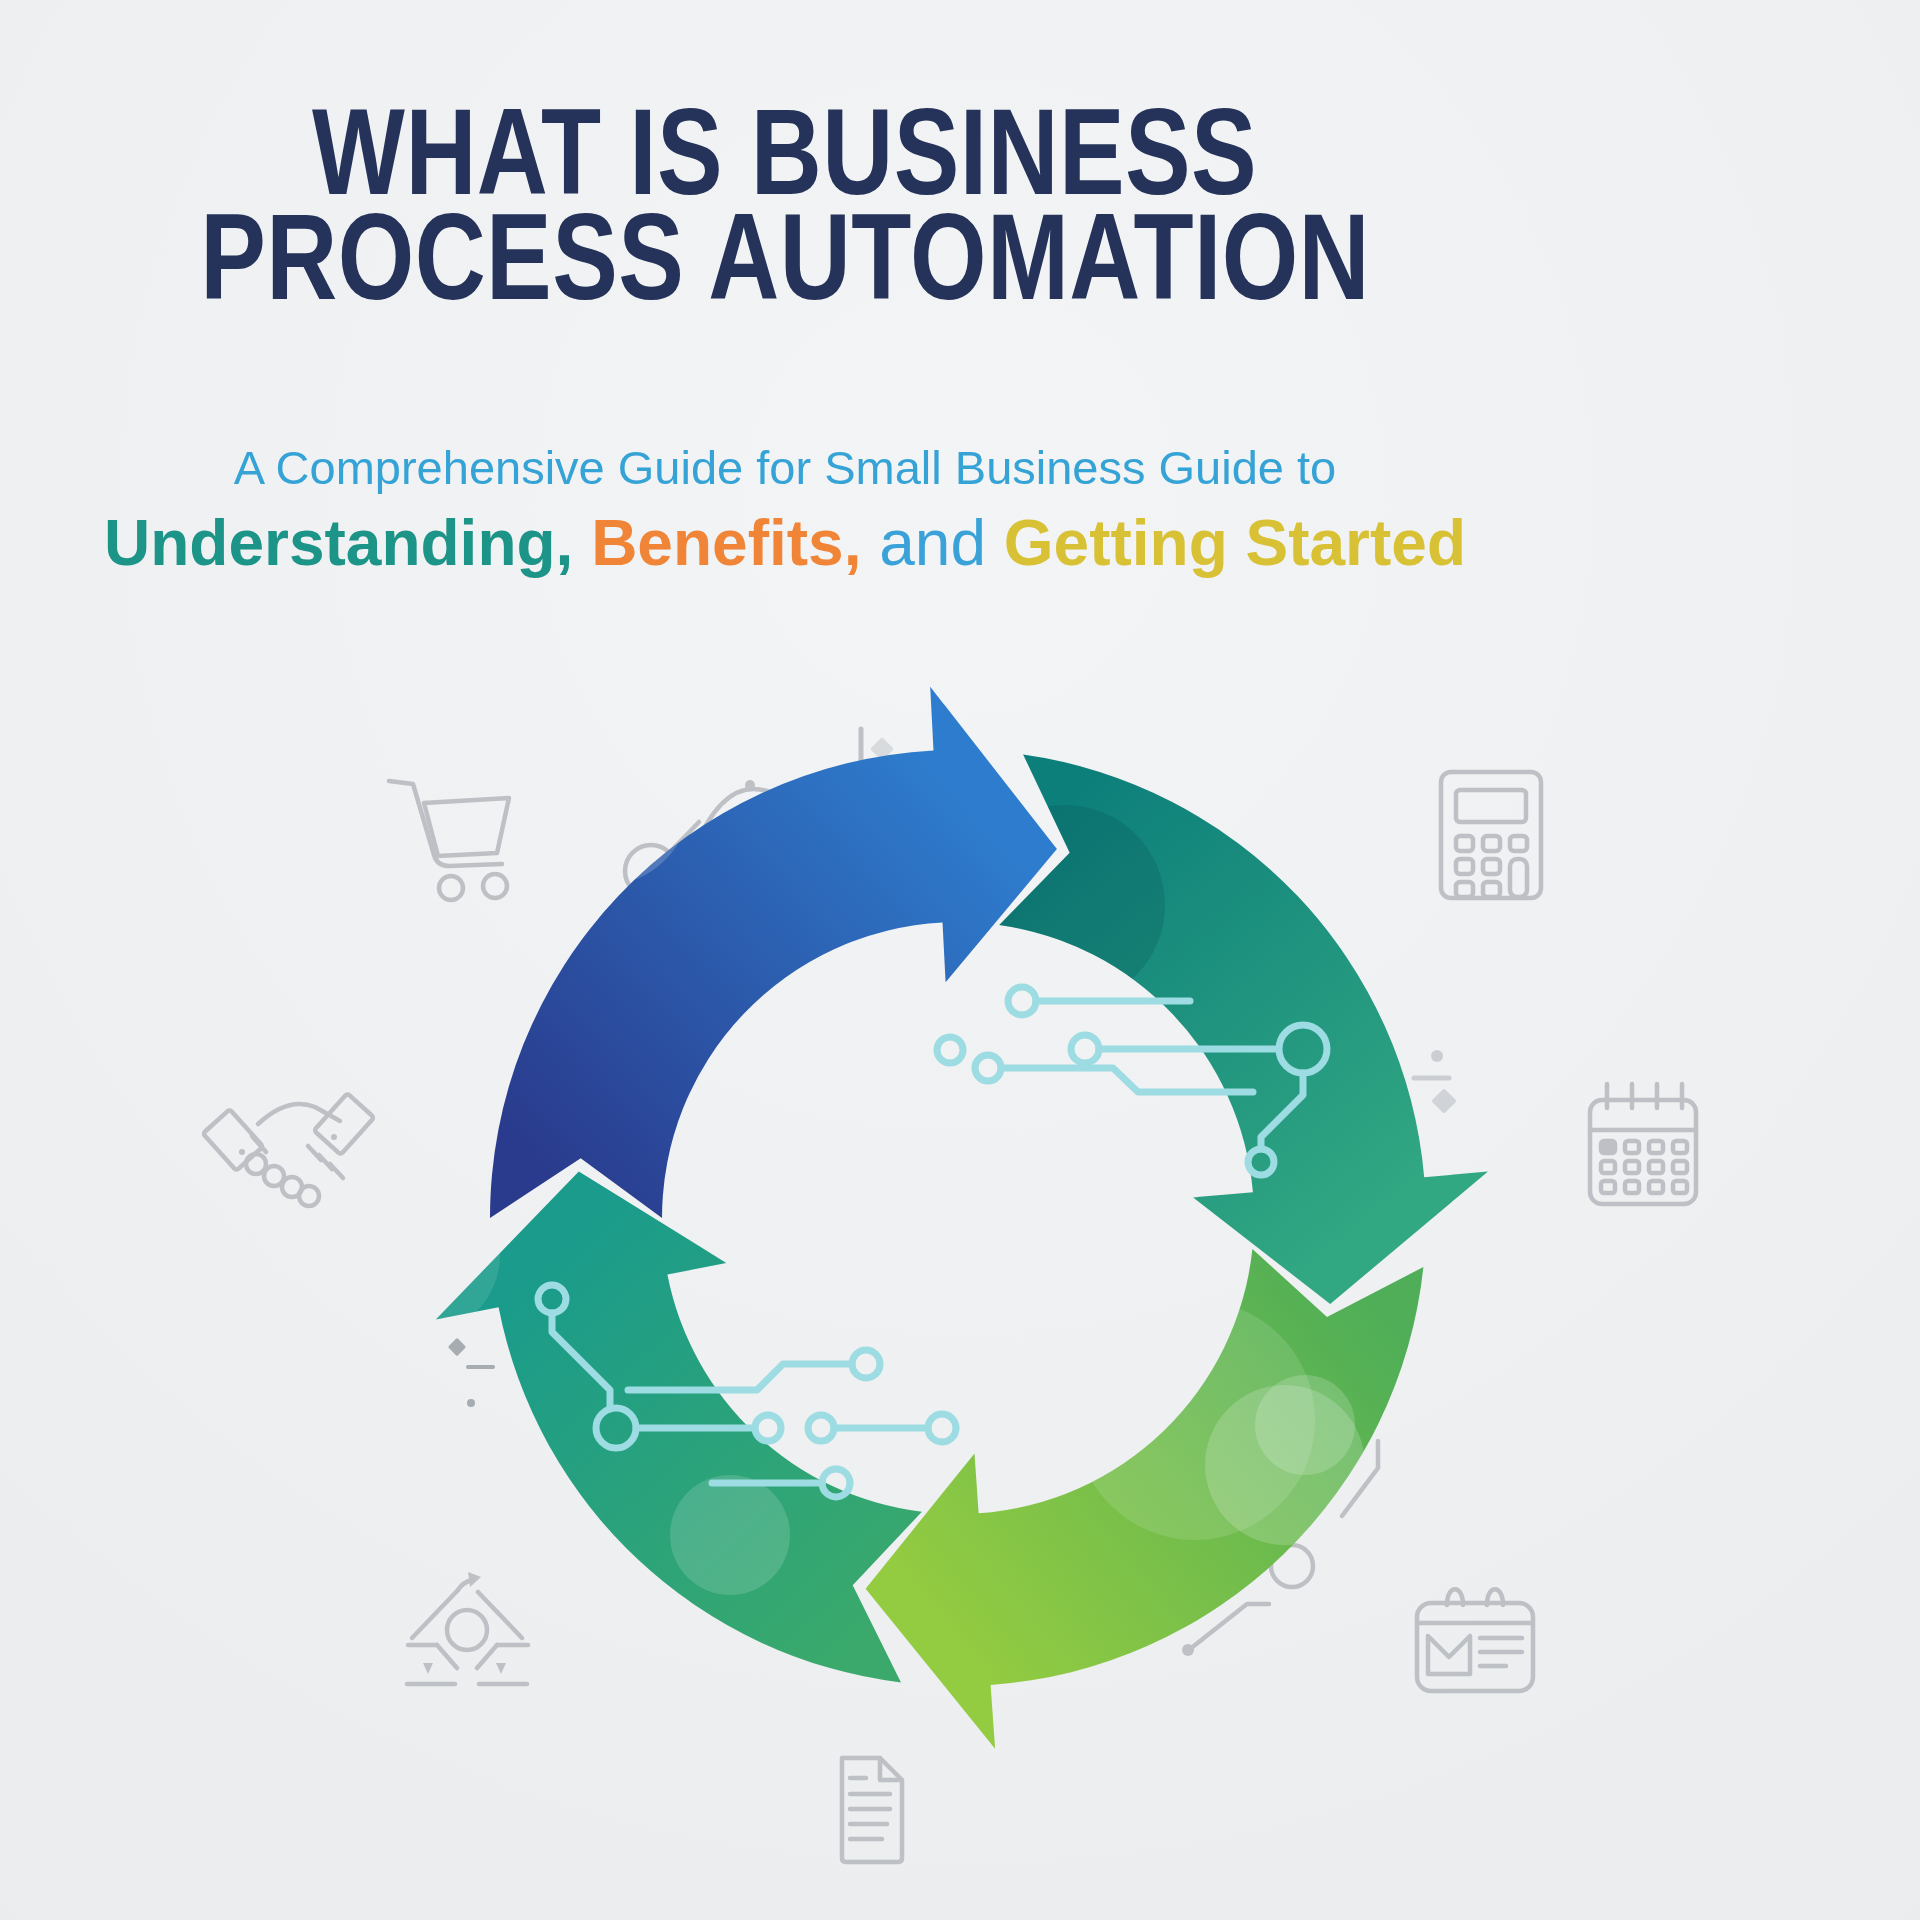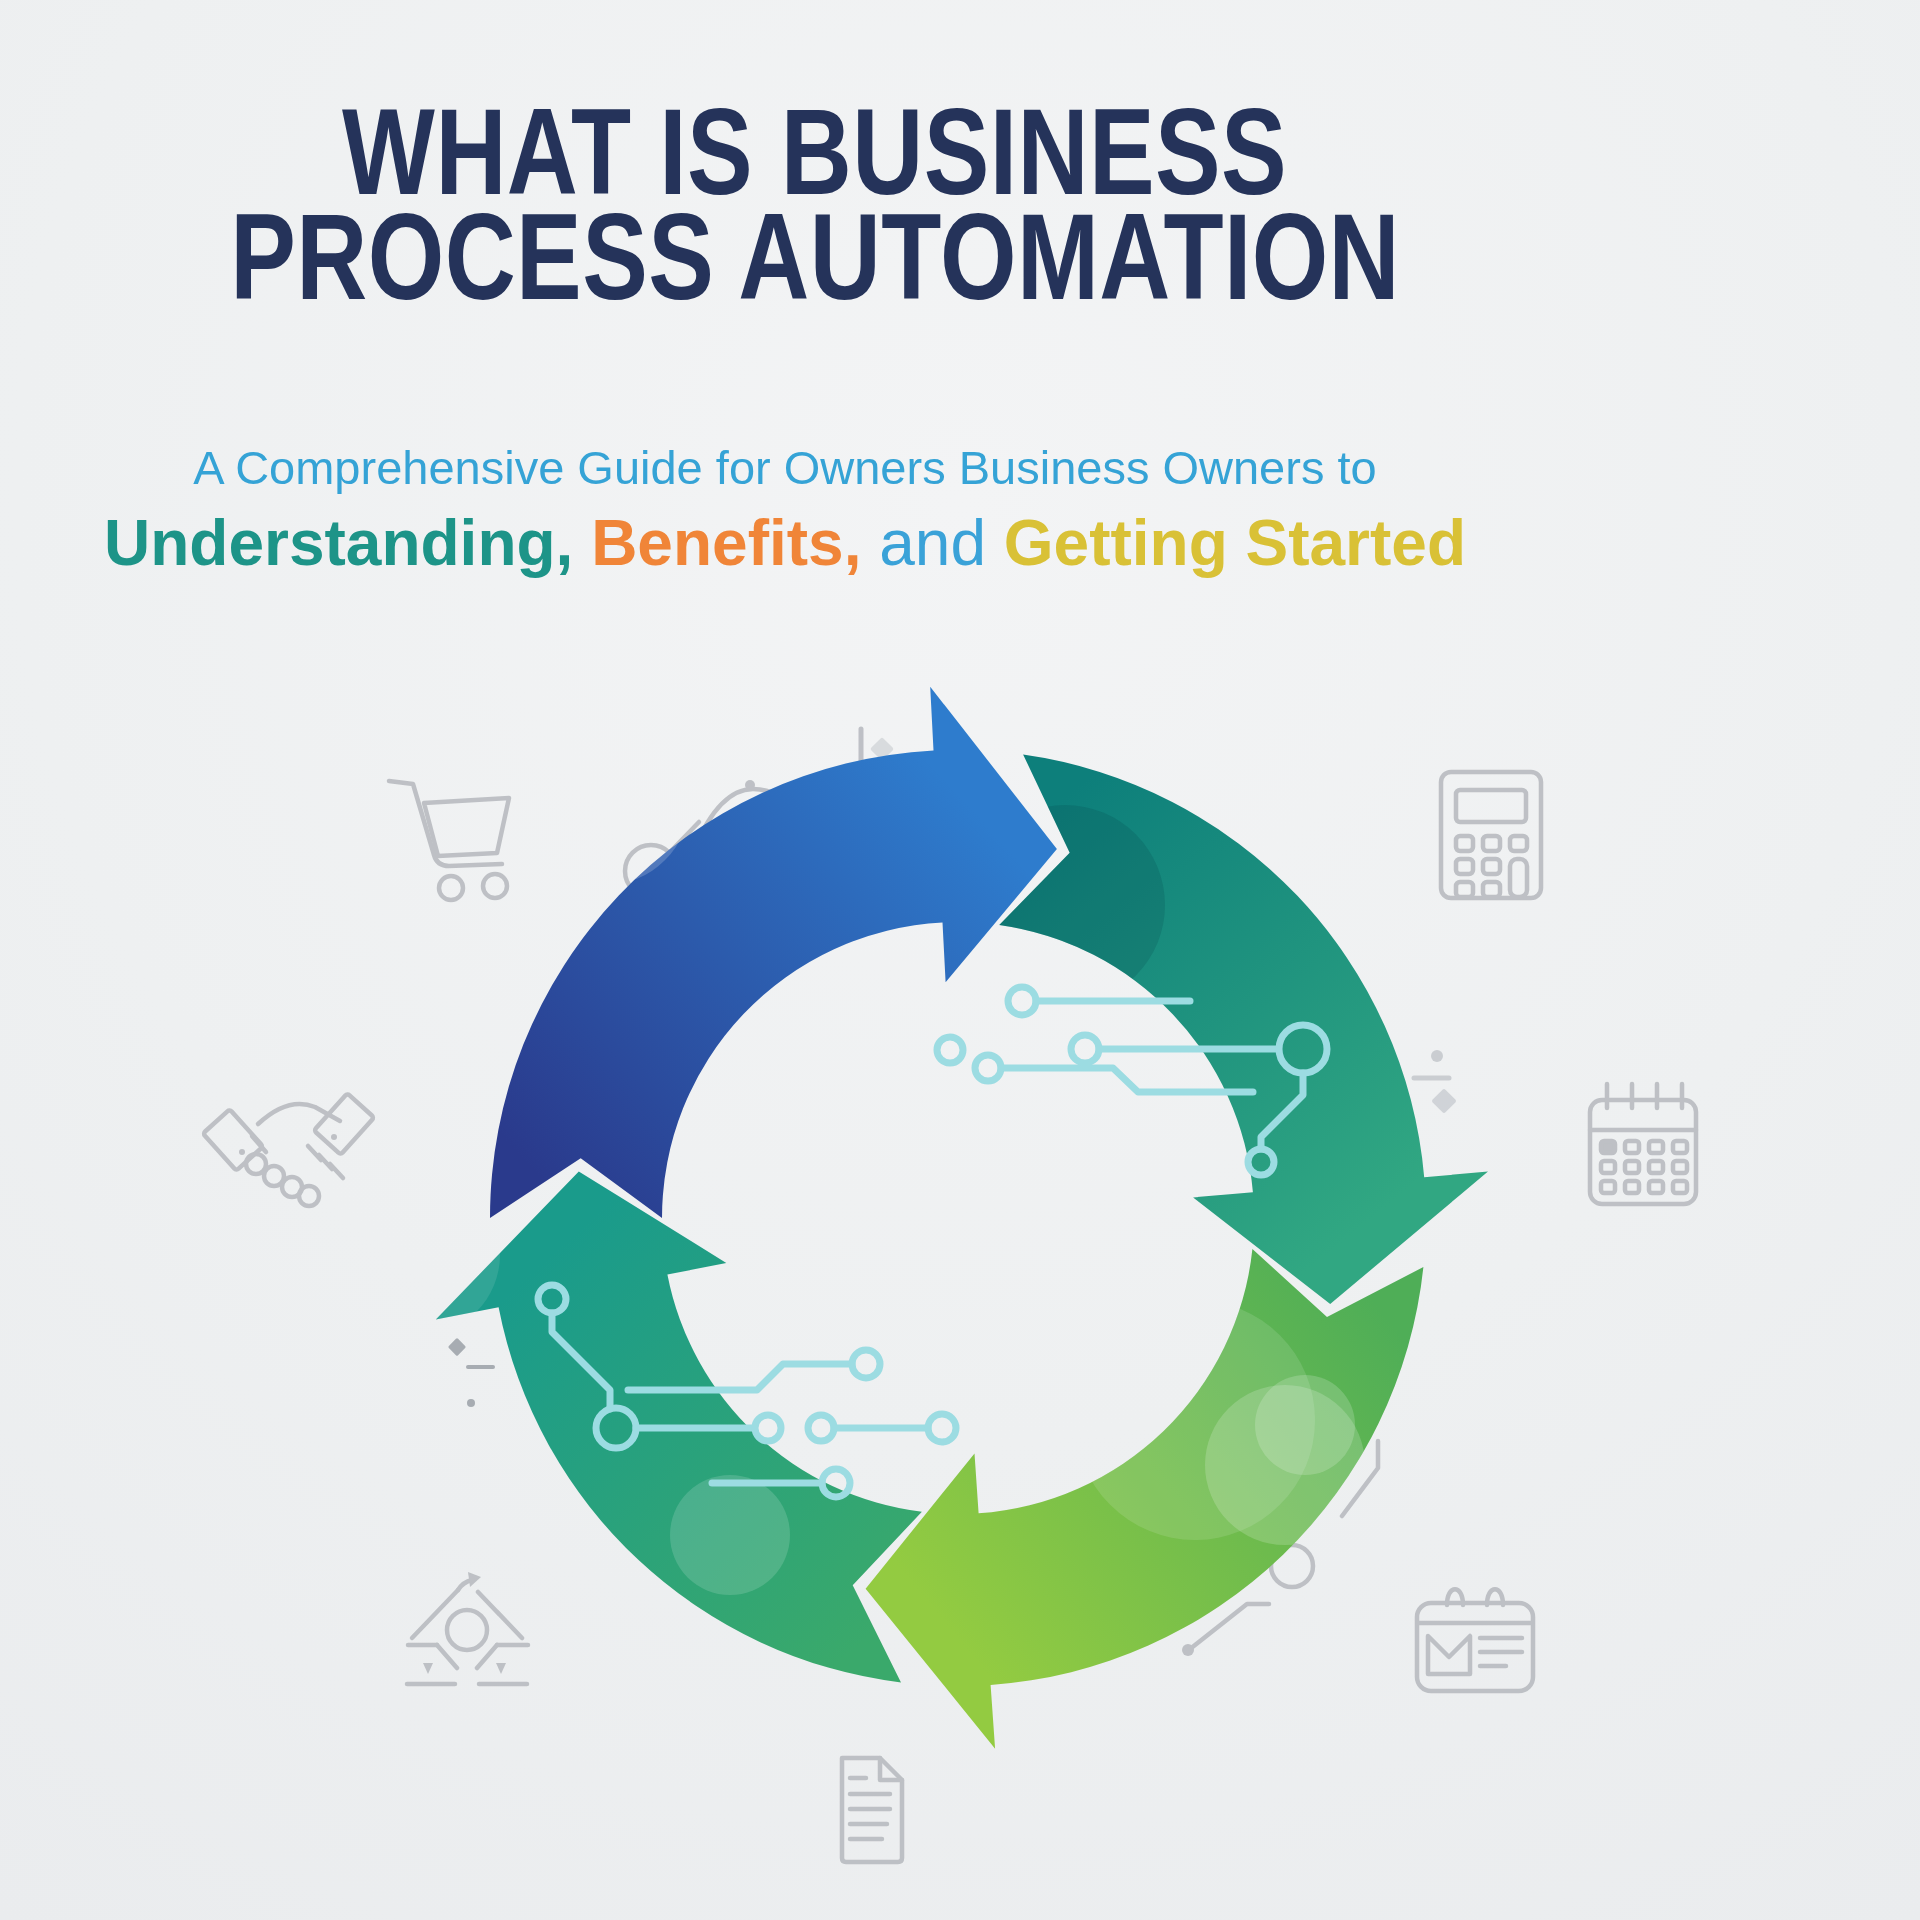--- a/index.html
+++ b/index.html
@@ -207,22 +207,22 @@
         <circle cx="821" cy="1428" r="13"></circle>
         <path d="M834 1428 L928 1428"></path>
         <circle cx="942" cy="1428" r="14"></circle>
         <path d="M712 1483 L822 1483"></path>
         <circle cx="836" cy="1483" r="14"></circle>
         <circle cx="552" cy="1299" r="14"></circle>
         <path d="M552 1313 L552 1332 L610 1390 L610 1409"></path>
       </g>
     </svg>
 
-  <div class="title-block" style="color: rgb(37, 51, 90); margin-left: 30px;">
+  <div class="title-block" style="color: rgb(37, 51, 90);">
     <div><span class="title-line">WHAT IS BUSINESS</span></div>
     <div><span class="title-line">PROCESS AUTOMATION</span></div>
   </div>
 
-  <div class="sub1" style="color: rgb(53, 163, 214);">A Comprehensive Guide for Owners Business Owners to</div>
+  <div class="sub1" style="color: rgb(53, 163, 214);">A Comprehensive Guide for Small Business Guide to</div>
 
   <div class="sub2"><span style="color: rgb(29, 148, 136); font-weight: 600;">Understanding,</span><span style="color: rgb(240, 133, 56); font-weight: 800;"> Benefits,</span><span style="color: rgb(58, 162, 216); font-weight: 400;"> and</span><span style="color: rgb(217, 193, 54); font-weight: 600;"> Getting Started</span></div>
 
 </div>
 
 </body></html>

